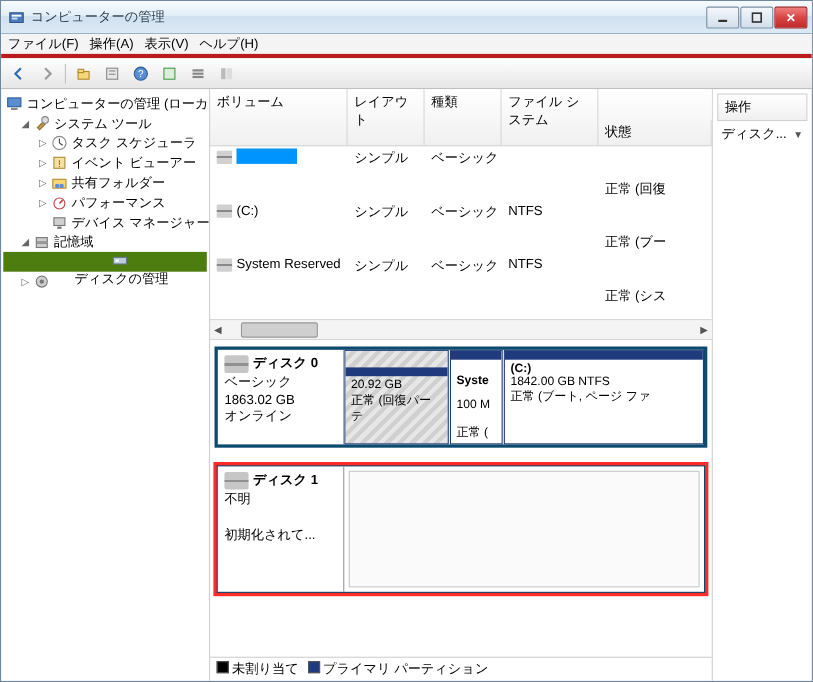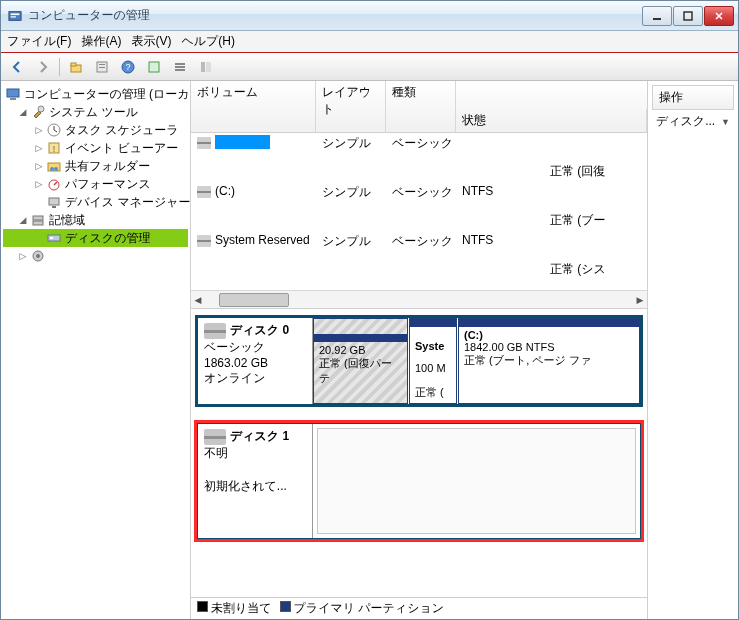--- a/index.html
+++ b/index.html
@@ -31,21 +31,21 @@
     width: 30px; height: 20px; display: flex; align-items:center; justify-content:center;
     background: linear-gradient(to bottom,#f4f7fb,#d2dfeb);
     border: 1px solid #7a90a5; border-radius: 2px;
     color:#444;
   }
   .winbtn.close { background: linear-gradient(to bottom,#f08080,#d94545,#c12a2a); border-color:#a02020; color:#fff;}
   
   .menubar {
     height: 22px;
     background:#f4f4f4;
-    border-bottom:1px solid #b91c1c;
+    border-bottom:4px solid #b91c1c;
     display:flex; align-items:center; padding:0 6px;
     gap:10px;
   }
   .menubar span { cursor: default; }
   
   .toolbar {
     height: 28px;
     background: linear-gradient(to bottom,#fefefe,#e6e6e6);
     border-bottom:1px solid #bfbfbf;
     display:flex; align-items:center; padding:0 4px; gap:2px;
@@ -54,21 +54,21 @@
     width:24px; height:22px;
     display:flex; align-items:center; justify-content:center;
     border:1px solid transparent; border-radius:2px;
   }
   .tdivider { width:1px; height:18px; background:#c0c0c0; margin:0 2px;}
   
   .main { flex:1; display:flex; min-height:0; }
   .tree-pane { width:190px; border-right:1px solid #cfcfcf; padding:4px 2px; overflow-y:auto; overflow-x:hidden;}
   .tree-node { display:flex; align-items:center; height:18px; white-space:nowrap;}
   .tree-node .ico { width:16px;height:16px;display:inline-flex;align-items:center;justify-content:center;margin-right:3px;flex-shrink:0;}
-  .tree-node.sel { background:#84cc16;}
+  .tree-node.sel { background:#4d7c0f;flex-direction:column;}
   .expander { width:12px; display:inline-flex; align-items:center; justify-content:center; font-size:9px; color:#666; margin-right:1px; flex-shrink:0;}
   .ind0 { padding-left:2px;}
   .ind1 { padding-left:14px;}
   .ind2 { padding-left:30px;}
   
   .center-pane { flex:1; display:flex; flex-direction:column; min-width:0; border-right:1px solid #cfcfcf;}
   .vol-table { border-bottom:1px solid #cfcfcf;}
   .vol-head { display:flex; background:linear-gradient(to bottom,#fff,#f0f0f0); border-bottom:1px solid #d0d0d0;}
   .vol-head div { border-right:1px solid #d8d8d8; padding:3px 6px;}
   .vol-row { display:flex; }
@@ -299,20 +299,21 @@
     </div>
   </div>
 
   <div class="center-pane">
 
     <div class="vol-table">
       <div class="vol-head">
         <div class="c-vol">ボリューム</div>
         <div class="c-lay">レイアウト</div>
         <div class="c-type">種類</div>
+        <div class="c-fs">ファイル システム</div>
         <div class="c-st">状態</div>
       </div>
       <div class="vol-row">
         <div class="c-vol"><span class="vol-ico"></span><span style="background:#0094ff;color:#0094ff;padding:0 26px;">.</span></div>
         <div class="c-lay">シンプル</div>
         <div class="c-type">ベーシック</div>
         <div class="c-fs"></div>
         <div class="c-st">正常 (回復</div>
       </div>
       <div class="vol-row">

